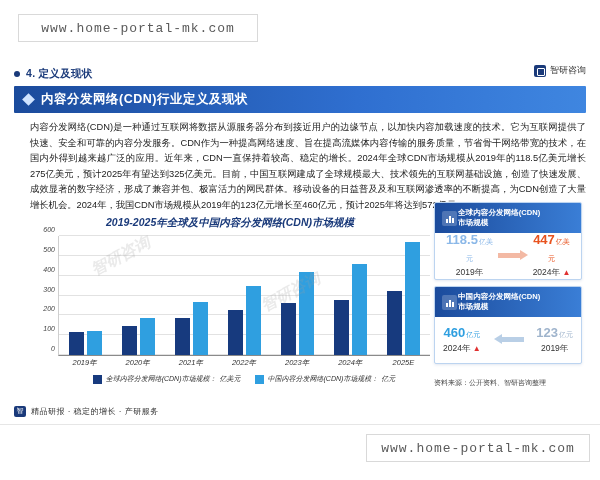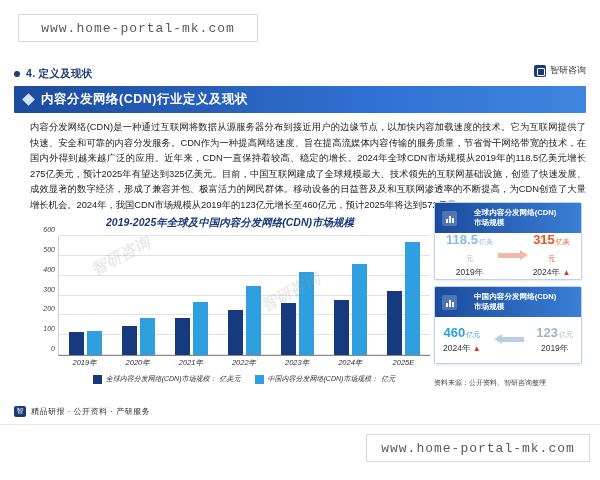--- a/index.html
+++ b/index.html
@@ -121,21 +121,21 @@
 
   
   .card{
     position:absolute;width:146px;background:#ffffff;
     border:1px solid #bcd4f0;box-shadow:0 1px 3px rgba(30,70,140,.13);
     border-radius:2px;
   }
   .card-a{left:434px;top:202px;height:76px;}
   .card-b{left:434px;top:286px;height:76px;}
   .card-hd{
-    height:30px;display:flex;align-items:center;gap:17px;padding:0 7px;
+    height:30px;display:flex;align-items:center;gap:1px;padding:0 7px;
     background:linear-gradient(to right,#1b4b9c,#3a7ed6);
     color:#fff;border-radius:1px 1px 0 0;
   }
   .card-ico{
     width:15px;height:15px;background:rgba(255,255,255,.22);border-radius:2px;
     display:flex;align-items:flex-end;justify-content:center;gap:1px;padding-bottom:3px;
     box-sizing:border-box;flex:none;
   }
   .card-ico i{display:block;width:2px;background:#fff;}
   .card-ico i:nth-child(1){height:4px;}
@@ -318,21 +318,21 @@
     <div class="card-body">
       <div class="kv">
         <div class="val v-light"><span>118.5</span><span class="unit">亿美元</span></div>
         <div class="yr">2019年</div>
       </div>
       <div class="arrow right">
           <span class="shaft"></span>
           <span class="head"></span>
         </div>
       <div class="kv">
-        <div class="val v-dark"><span>315</span><span class="unit">亿美元</span></div>
+        <div class="val v-dark"><span>447</span><span class="unit">亿美元</span></div>
         <div class="yr"><span>2024年</span> <span class="up">▲</span></div>
       </div>
     </div>
   </div>
 
   <div class="card card-b">
     <div class="card-hd">
       <span class="card-ico">
           <i></i>
           <i></i>
@@ -353,17 +353,17 @@
         <div class="val v-grey"><span>123</span><span class="unit">亿元</span></div>
         <div class="yr">2019年</div>
       </div>
     </div>
   </div>
 
   <div class="src">资料来源：公开资料、智研咨询整理</div>
 
   <div class="footer">
     <span class="f-mark">智</span>
-    <span class="f-text">精品研报 · 公开资料 · 产研服务</span>
+    <span class="f-text">精品研报 · 稳定的增长 · 产研服务</span>
   </div>
   <div class="hr"></div>
 
 </div>
 
 </body></html>

